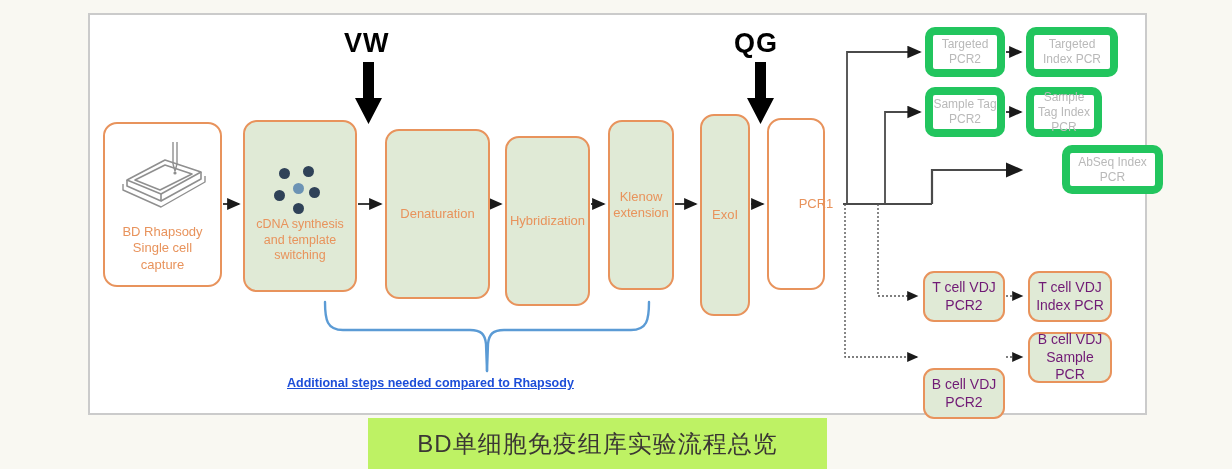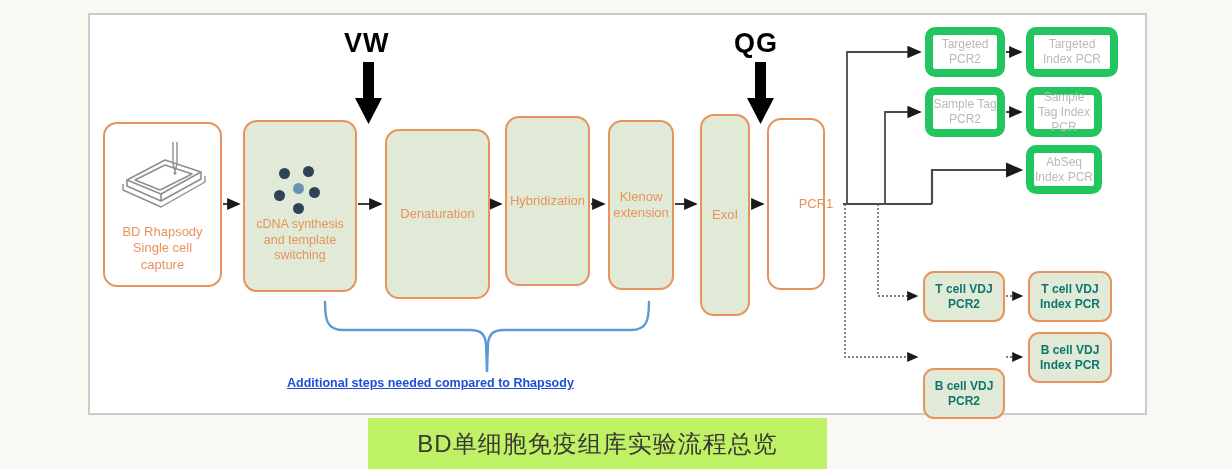--- a/index.html
+++ b/index.html
@@ -15,41 +15,41 @@
   }
   .box{
     position:absolute;box-sizing:border-box;border-radius:14px;
     display:flex;flex-direction:column;align-items:center;justify-content:center;
     text-align:center;line-height:1.25;
   }
   .orange-border{border:2px solid #e8935c;}
   .green-fill{background:#e0ead6;}
   .white-fill{background:#ffffff;}
   .orange-text{color:#e8935c;font-size:13px;}
-  .green-text{color:#0f766e;font-size:12px;font-weight:bold;}
+  .green-text{color:#701a75;font-size:14px;}
   .gray-box{
     border:8px solid #22c55e;background:#ffffff;color:#b9b9b9;
     font-size:12px;border-radius:10px;
   }
   
   .b-capture{left:103px;top:122px;width:119px;height:165px;justify-content:flex-start;padding-top:16px;}
   .b-capture .lbl{margin-top:10px;padding:0 10px;}
   .b-cdna{left:243px;top:120px;width:114px;height:172px;}
   .b-cdna .lbl{position:absolute;left:0;right:0;top:95px;padding:0 8px;font-size:12.5px;}
   .b-denat{left:385px;top:129px;width:105px;height:170px;}
-  .b-hybr{left:505px;top:116px;width:85px;height:170px;padding:0 2px;}
+  .b-hybr{left:505px;top:136px;width:85px;height:170px;padding:0 2px;}
   .b-klenow{left:608px;top:120px;width:66px;height:170px;padding:0 4px;}
   .b-exoi{left:700px;top:114px;width:50px;height:202px;}
   .b-pcr1{left:767px;top:118px;width:58px;height:172px;padding-left:40px;}
   
   .b-tpcr2{left:925px;top:27px;width:80px;height:50px;}
   .b-tindex{left:1026px;top:27px;width:92px;height:50px;}
   .b-spcr2{left:925px;top:87px;width:80px;height:50px;}
   .b-sindex{left:1026px;top:87px;width:76px;height:50px;}
-  .b-abseq{left:1026px;top:145px;width:76px;height:49px;}
+  .b-abseq{left:1062px;top:145px;width:101px;height:49px;}
   
   .b-tcell2{left:923px;top:271px;width:82px;height:51px;border-radius:11px;}
   .b-tcelli{left:1028px;top:271px;width:84px;height:51px;border-radius:11px;}
   .b-bcell2{left:923px;top:332px;width:82px;height:51px;border-radius:11px;margin-top:36px;}
   .b-bcelli{left:1028px;top:332px;width:84px;height:51px;border-radius:11px;}
   
   .dot{position:absolute;width:11px;height:11px;border-radius:50%;background:#2f4258;}
   .dot:nth-child(1){left:34px;top:46px;}
   .dot:nth-child(2){left:58px;top:44px;}
   .dot:nth-child(3){left:48px;top:61px;background:#6c93b4;}
@@ -165,18 +165,18 @@
 
   <div class="box gray-box b-tpcr2">Targeted PCR2</div>
   <div class="box gray-box b-tindex">Targeted Index PCR</div>
   <div class="box gray-box b-spcr2">Sample Tag PCR2</div>
   <div class="box gray-box b-sindex">Sample Tag Index PCR</div>
   <div class="box gray-box b-abseq">AbSeq Index PCR</div>
 
   <div class="box orange-border green-fill green-text b-tcell2">T cell VDJ PCR2</div>
   <div class="box orange-border green-fill green-text b-tcelli">T cell VDJ Index PCR</div>
   <div class="box orange-border green-fill green-text b-bcell2">B cell VDJ PCR2</div>
-  <div class="box orange-border green-fill green-text b-bcelli">B cell VDJ Index PCR</div>
+  <div class="box orange-border green-fill green-text b-bcelli">B cell VDJ Sample PCR</div>
 
   <div class="caption-band">
     <span class="caption-text">BD单细胞免疫组库实验流程总览</span>
   </div>
 </div>
 
 </body></html>

